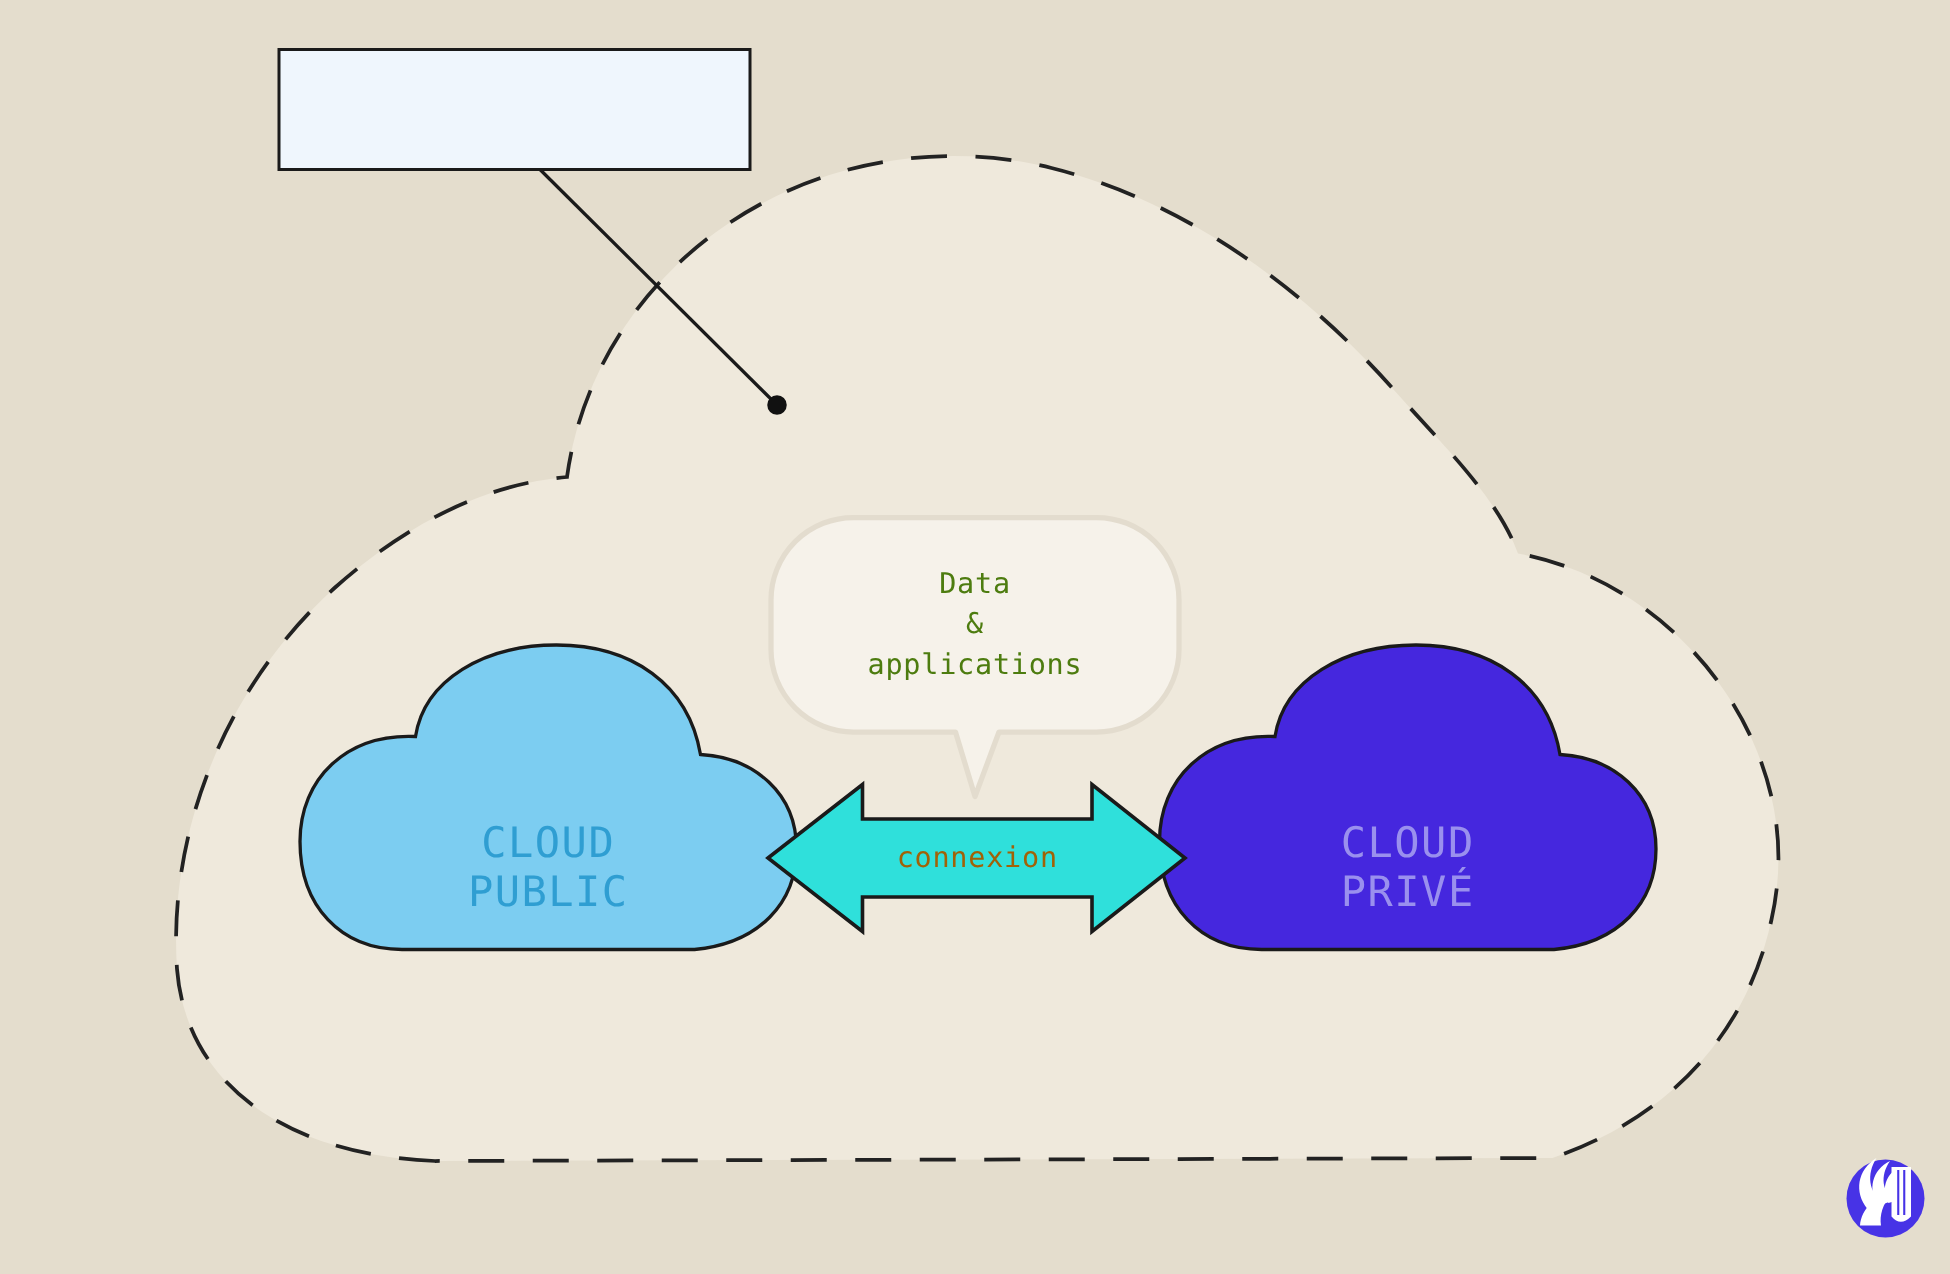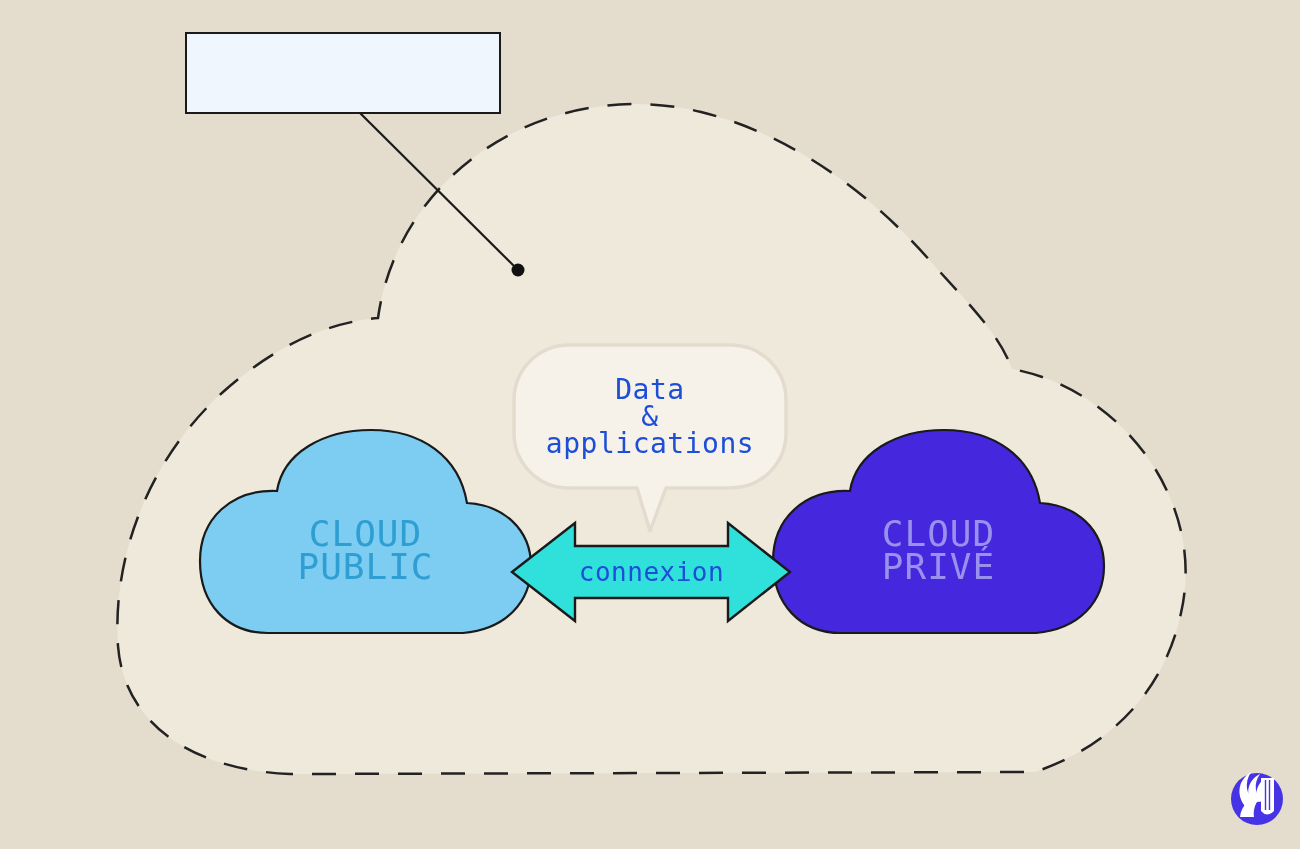--- a/index.html
+++ b/index.html
@@ -26,31 +26,31 @@
     align-items: center; justify-content: center;
     text-align: center; white-space: pre-line;
     pointer-events: none;
   }
   .hybrid-label {
     left: 186px; top: 33px; width: 314px; height: 80px;
     font-size: 25px; letter-spacing: 2.5px; color: #161616;
   }
   .bubble-text {
     left: 514px; top: 352px; width: 272px; height: 128px;
-    font-size: 28px; line-height: 27px; letter-spacing: 0.5px; color: #1d4ed8;
+    font-size: 19px; line-height: 27px; letter-spacing: 0.5px; color: #4d7c0f;
   }
   .cloud-label {
-    top: 500px; width: 331px; height: 100px;
-    font-size: 36px; line-height: 33px; letter-spacing: 1px;
+    top: 528px; width: 331px; height: 100px;
+    font-size: 28px; line-height: 33px; letter-spacing: 1px;
   }
   .public-label  { left: 200px; color: #2f9ed2; }
   .private-label { left: 773px; color: #9a90ee; }
   .connection-label {
     left: 575px; top: 546px; width: 153px; height: 52px;
-    font-size: 26px; letter-spacing: 0.5px; color: #1d4ed8;
+    font-size: 19px; letter-spacing: 0.5px; color: #a16207;
   }
 </style>
 </head>
 <body>
 
 <div class="stage">
 
   <svg width="1300" height="849" viewBox="0 0 1300 849">
 
     <path class="outer-cloud" d="M 290 774

